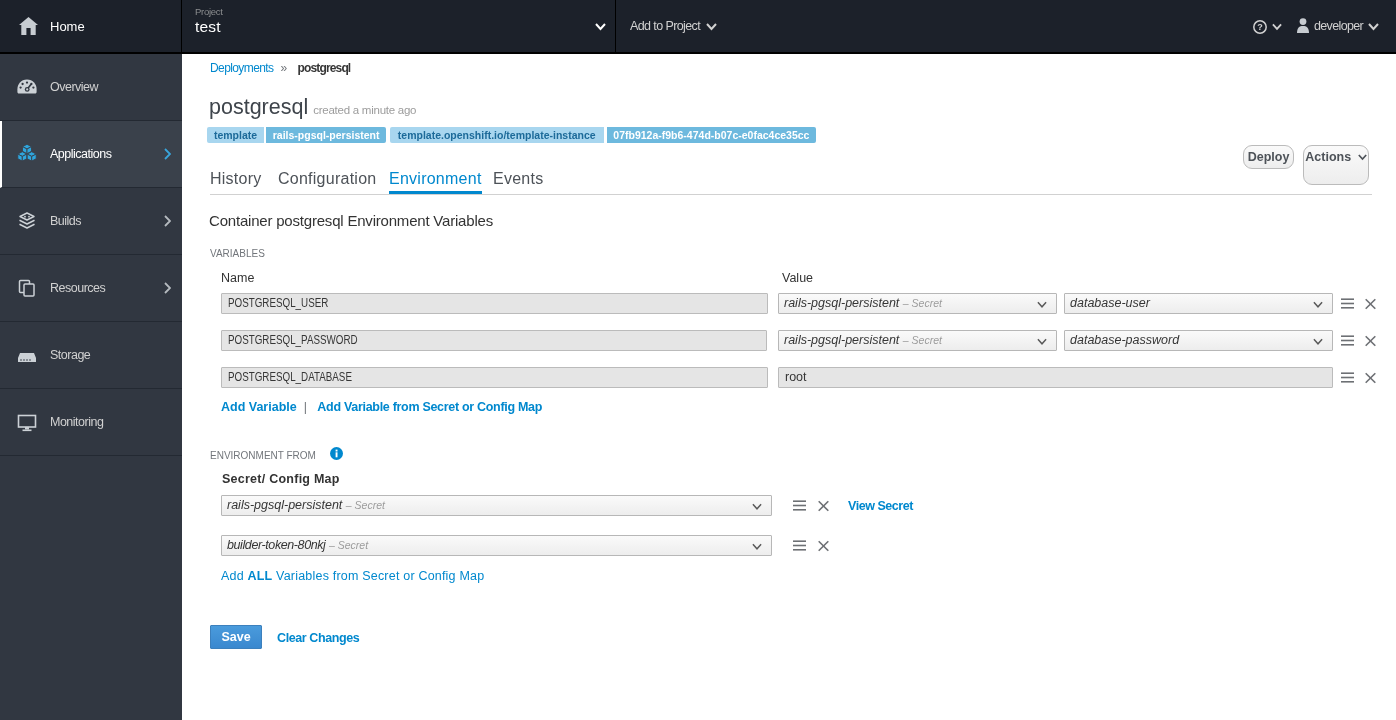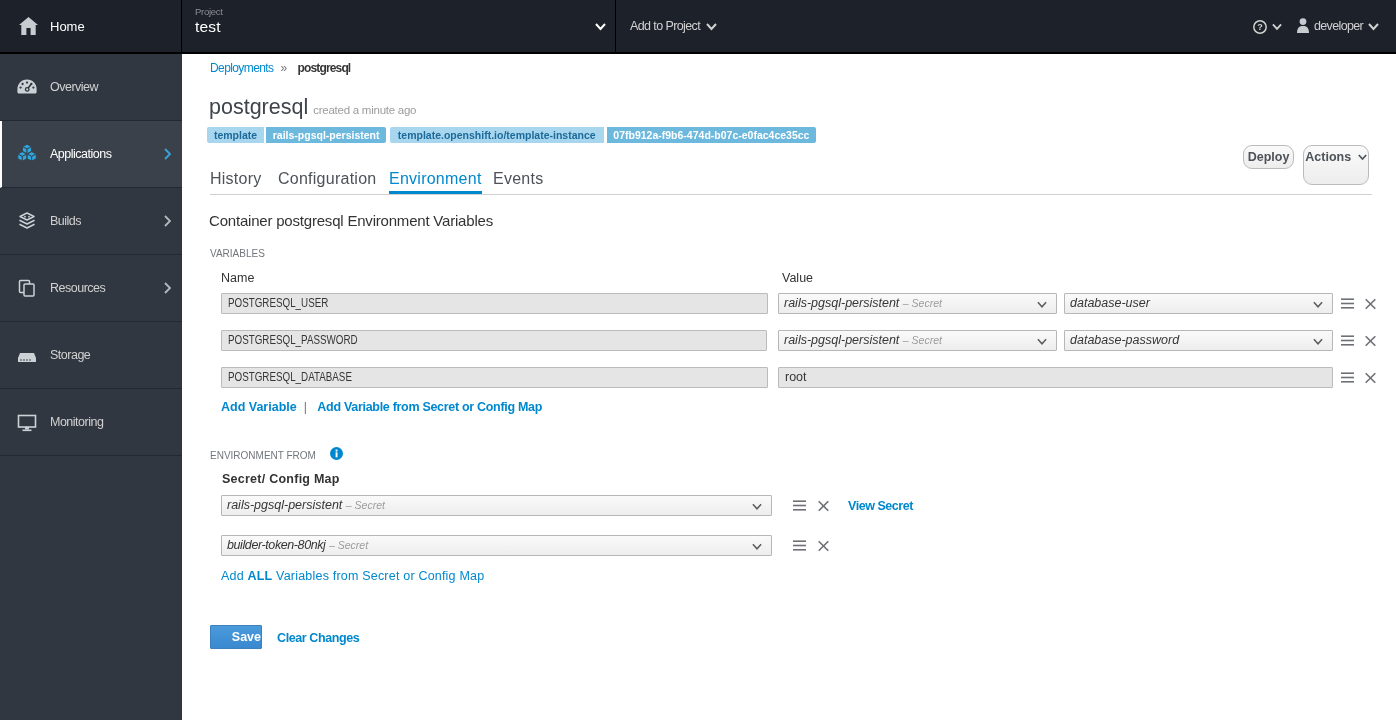--- a/index.html
+++ b/index.html
@@ -68,21 +68,21 @@
   font-size:12.5px; color:#363636; line-height:19px; padding:0 5px;
   white-space:nowrap; overflow:hidden;font-style:italic; }
 .sel .sub { color:#9c9c9c; font-size:10.5px; }
 .sel svg.car { position:absolute; right:9px; top:6.5px; }
 .rowic { position:absolute; }
 .sq { display:inline-block; transform:scaleX(0.785); transform-origin:0 50%; }
 .lnk { position:absolute; color:#0088ce; font-size:12.5px; font-weight:bold; white-space:nowrap; }
 
 #save { position:absolute; left:28px; top:571px; width:52px; height:24px;
   background:linear-gradient(to bottom,#4a9bdc 0%,#3a88cf 100%); border:1px solid #3c80bd;
-  border-radius:1px; color:#fff; font-size:12.5px; font-weight:bold; text-align:right; line-height:22px; }
+  border-radius:1px; color:#fff; font-size:12.5px; font-weight:bold; text-align:center; line-height:22px; }
 </style>
 </head>
 <body>
 
 <div id="masthead">
   <svg class="abs" style="left:19px;top:17px" width="19" height="18" viewBox="0 0 19 18">
     <path d="M9.5 0 L19 8 L16.7 8 L16.7 18 L11.6 18 L11.6 11 L7.4 11 L7.4 18 L2.3 18 L2.3 8 L0 8 Z" fill="#c7ccd1"></path>
   </svg>
   <div class="abs txt-w" style="left:50px;top:19px">Home</div>
   <div class="m-sep" style="left:181px"></div>

